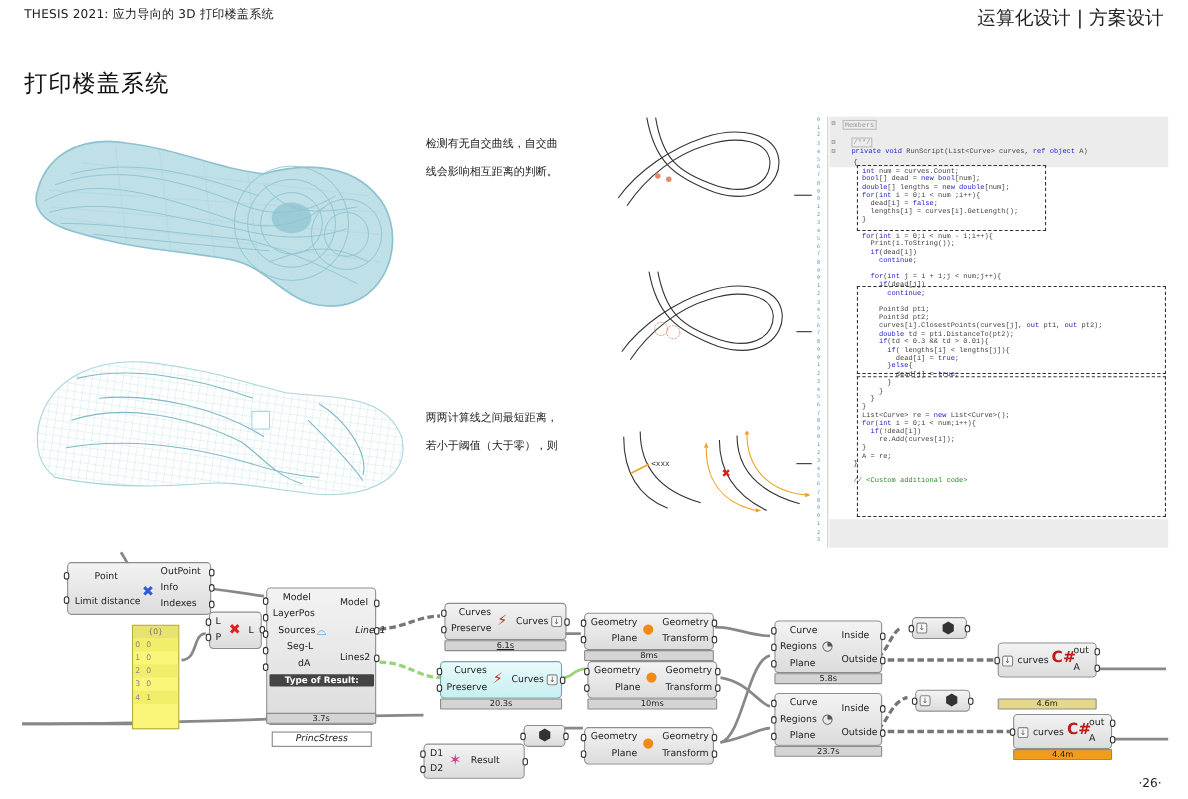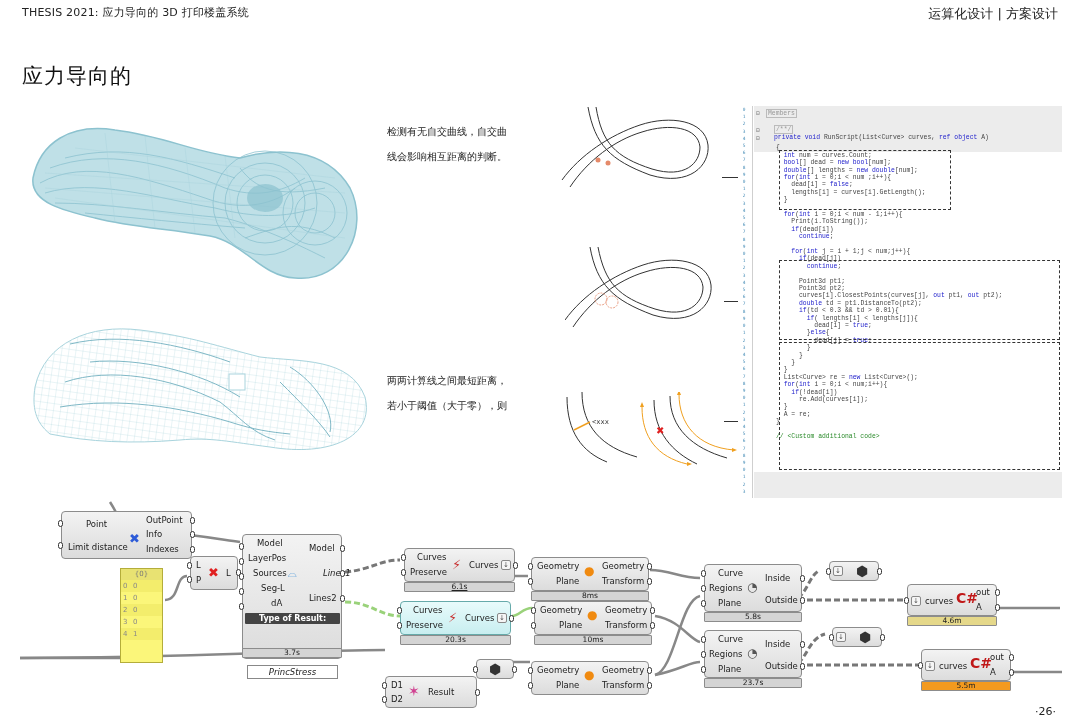--- a/index.html
+++ b/index.html
@@ -1,20 +1,20 @@
 <!DOCTYPE html>
 <html><head>
 <meta charset="utf-8">
 <style>
   * { box-sizing: border-box; margin: 0; padding: 0; }
   html, body { width: 1080px; height: 726px; background: #ffffff; overflow: hidden; }
   body { position: relative; font-family: "DejaVu Sans", sans-serif; color: #222; }
 
   .hdr-left { position: absolute; left: 22px; top: 5px; font-size: 11px; color: #222; letter-spacing: 0.2px; }
-  .hdr-right { position: absolute; right: 22px; top: 5px; font-size: 13px; color: #222; }
+  .hdr-right { position: absolute; right: 22px; top: 5px; font-size: 17px; color: #222; }
   .title { position: absolute; left: 22px; top: 62px; font-family: "DejaVu Serif", serif; font-size: 21px; color: #111; letter-spacing: 1px; }
   .page-num { position: absolute; right: 24px; top: 705px; font-size: 11px; color: #222; }
 
   .desc { position: absolute; left: 387px; font-size: 10px; line-height: 25px; color: #222; width: 150px; }
 
   
   .mesh { position: absolute; }
 
   
   .code-panel { position: absolute; left: 738px; top: 106px; width: 324px; height: 392px; background: #fff; }
@@ -29,38 +29,38 @@
   .dash-box { position: absolute; border: 1px dashed #333; }
   .fold { position: absolute; font-family: "DejaVu Sans Mono", monospace; font-size: 6px; color: #777; }
 
   .pointer-line { position: absolute; height: 1px; background: #333; }
 
   
   .gh-comp { position: absolute; background: linear-gradient(#f3f3f3, #dcdcdc); border: 1px solid #8c8c8c; border-radius: 4px; font-family: "DejaVu Sans", sans-serif; font-size: 8.5px; color: #222; }
   .gh-comp.cyan { background: linear-gradient(#e8fbfb, #c8eef0); border-color: #6aa; }
   .gh-lbl { position: absolute; white-space: nowrap; }
   .gh-time { position: absolute; height: 10px; background: #d4d4d4; border: 1px solid #8c8c8c; border-radius: 1px; font-size: 7.5px; text-align: center; line-height: 8px; color: #222; }
-  .gh-time.yellow { background: #e5d88a; }
+  .gh-time.yellow { background: #e5d88a; margin-top: 19px; }
   .gh-time.orange { background: #f39a1f; }
   .port { position: absolute; width: 5px; height: 7px; border: 1.3px solid #333; border-radius: 3px; background: #fff; }
   .dropdown-bar { position: absolute; height: 11px; background: #444; color: #fff; font-size: 8px; font-weight: bold; text-align: center; line-height: 11px; border-radius: 1px; }
   .value-box { position: absolute; height: 14px; background: #fff; border: 1px solid #888; font-size: 8.5px; font-style: italic; text-align: center; line-height: 12px; margin-top: 36px; }
   .panel-yellow { position: absolute; left: 120px; top: 568px; width: 43px; height: 95px; background: #fbf67a; border: 1px solid #b4ad3a; }
   .panel-yellow .ph { height: 11px; background: #e8e272; font-size: 7px; text-align: center; line-height: 11px; color: #777; }
   .panel-yellow .pr { height: 12px; font-size: 7px; line-height: 12px; color: #888; padding-left: 2px; }
   .panel-yellow .pr:nth-child(odd) { background: #f3ed6c; }
   .mini-btn { position: absolute; width: 10px; height: 10px; border: 1px solid #888; background: #f5f5f5; border-radius: 2px; font-size: 7px; line-height: 8px; text-align: center; color: #555; }
   .icon { position: absolute; }
 </style>
 </head>
 <body>
 
 <div class="hdr-left">THESIS 2021: 应力导向的 3D 打印楼盖系统</div>
 <div class="hdr-right">运算化设计 | 方案设计</div>
-<div class="title">应力导向的</div>
+<div class="title">打印楼盖系统</div>
 <div class="page-num">·26·</div>
 
 <svg class="mesh" style="left:25px;top:118px;" width="340" height="170" viewBox="0 0 340 170">
   <path d="M8,60 C15,25 45,5 90,12 C140,18 170,35 215,40 C250,30 300,28 325,70 C345,110 320,165 270,160 C235,158 220,125 185,118 C140,110 110,110 70,100 C40,93 5,85 8,60 Z" fill="#bfe0e7" stroke="#8cc2cf" stroke-width="1.5"></path>
   <g stroke="#8cc2cf" stroke-width="0.8" fill="none">
     <path d="M15,65 C60,40 120,60 180,80 C220,95 250,85 270,70"></path>
     <path d="M20,75 C70,60 130,80 190,90 C230,100 260,100 290,90"></path>
     <path d="M25,50 C80,30 140,45 200,70 C230,80 255,75 280,60"></path>
     <path d="M40,40 C100,25 150,40 210,60"></path>
     <path d="M30,85 C80,85 140,95 200,100 C240,110 280,130 300,140"></path>
@@ -489,14 +489,14 @@
 
 <div class="gh-comp" style="left:921px;top:649px;width:90px;height:32px;">
   <span class="port" style="left:-4px;top:12px;"></span>
   <span class="mini-btn" style="left:3px;top:11px;">↓</span>
   <span class="gh-lbl" style="left:17px;top:11px;">curves</span>
   <span class="icon" style="left:48px;top:5px;color:#c01818;font-size:14px;font-weight:bold;">C#</span>
   <span class="gh-lbl" style="left:68px;top:2px;">out</span>
   <span class="gh-lbl" style="left:68px;top:17px;">A</span>
   <span class="port" style="right:-4px;top:4px;"></span>
   <span class="port" style="right:-4px;top:19px;"></span>
-  <div class="gh-time orange" style="left:-1px;top:31px;width:90px;">5.5m</div>
+  <div class="gh-time orange" style="left:-1px;top:31px;width:90px;">4.4m</div>
 </div>
 
 </body></html>

